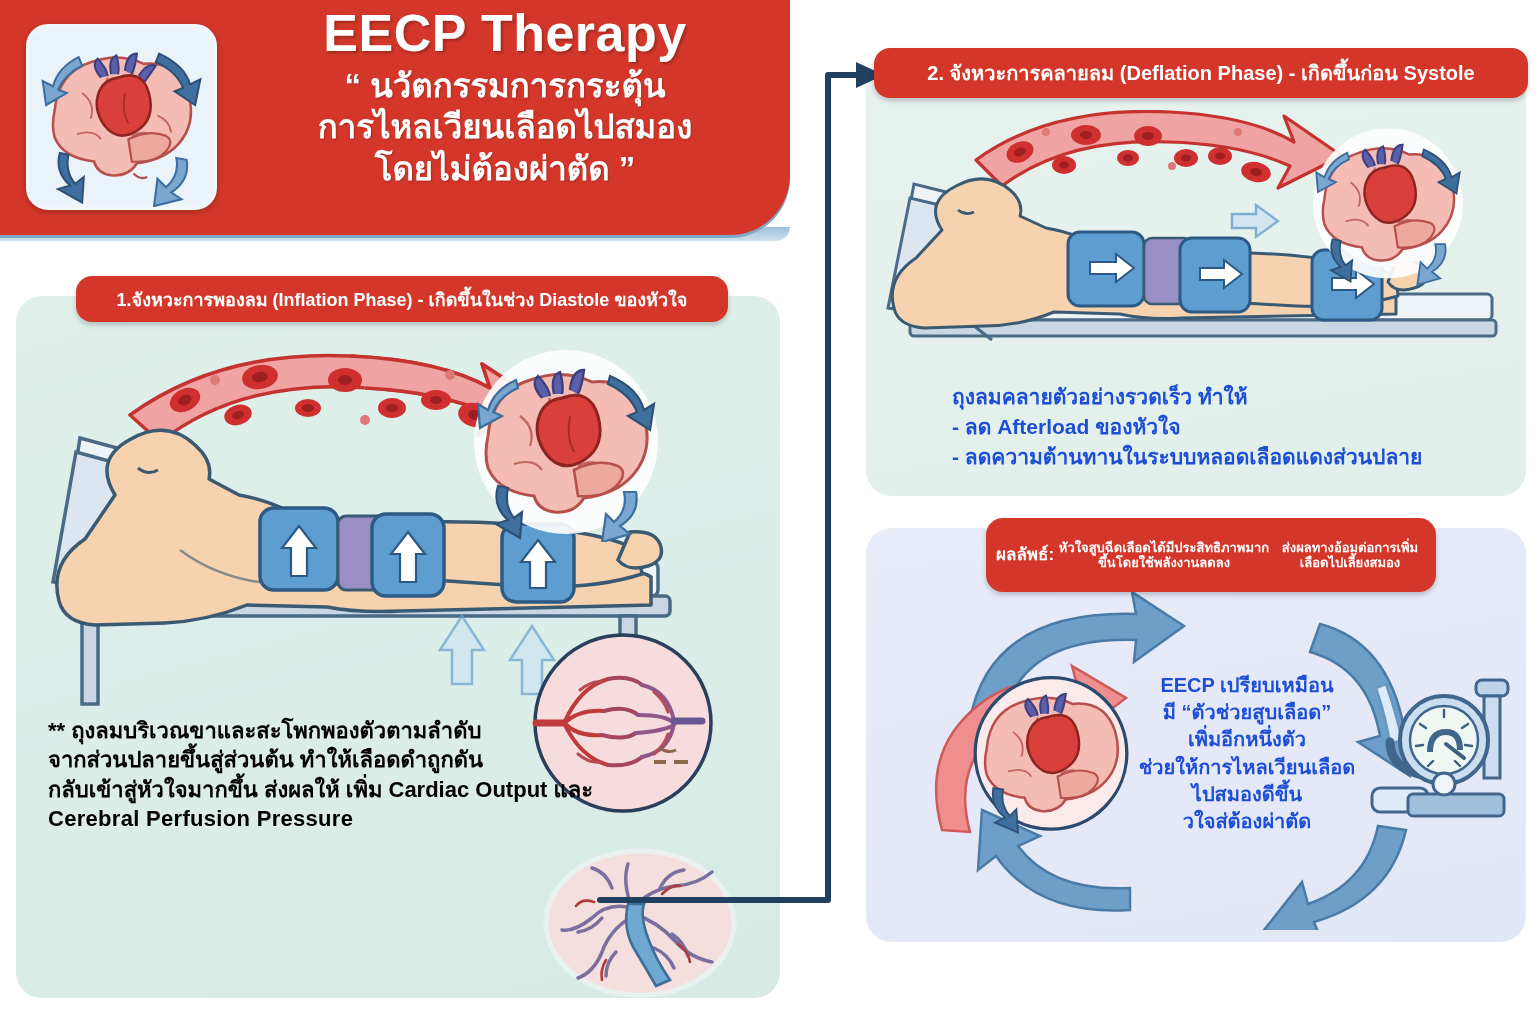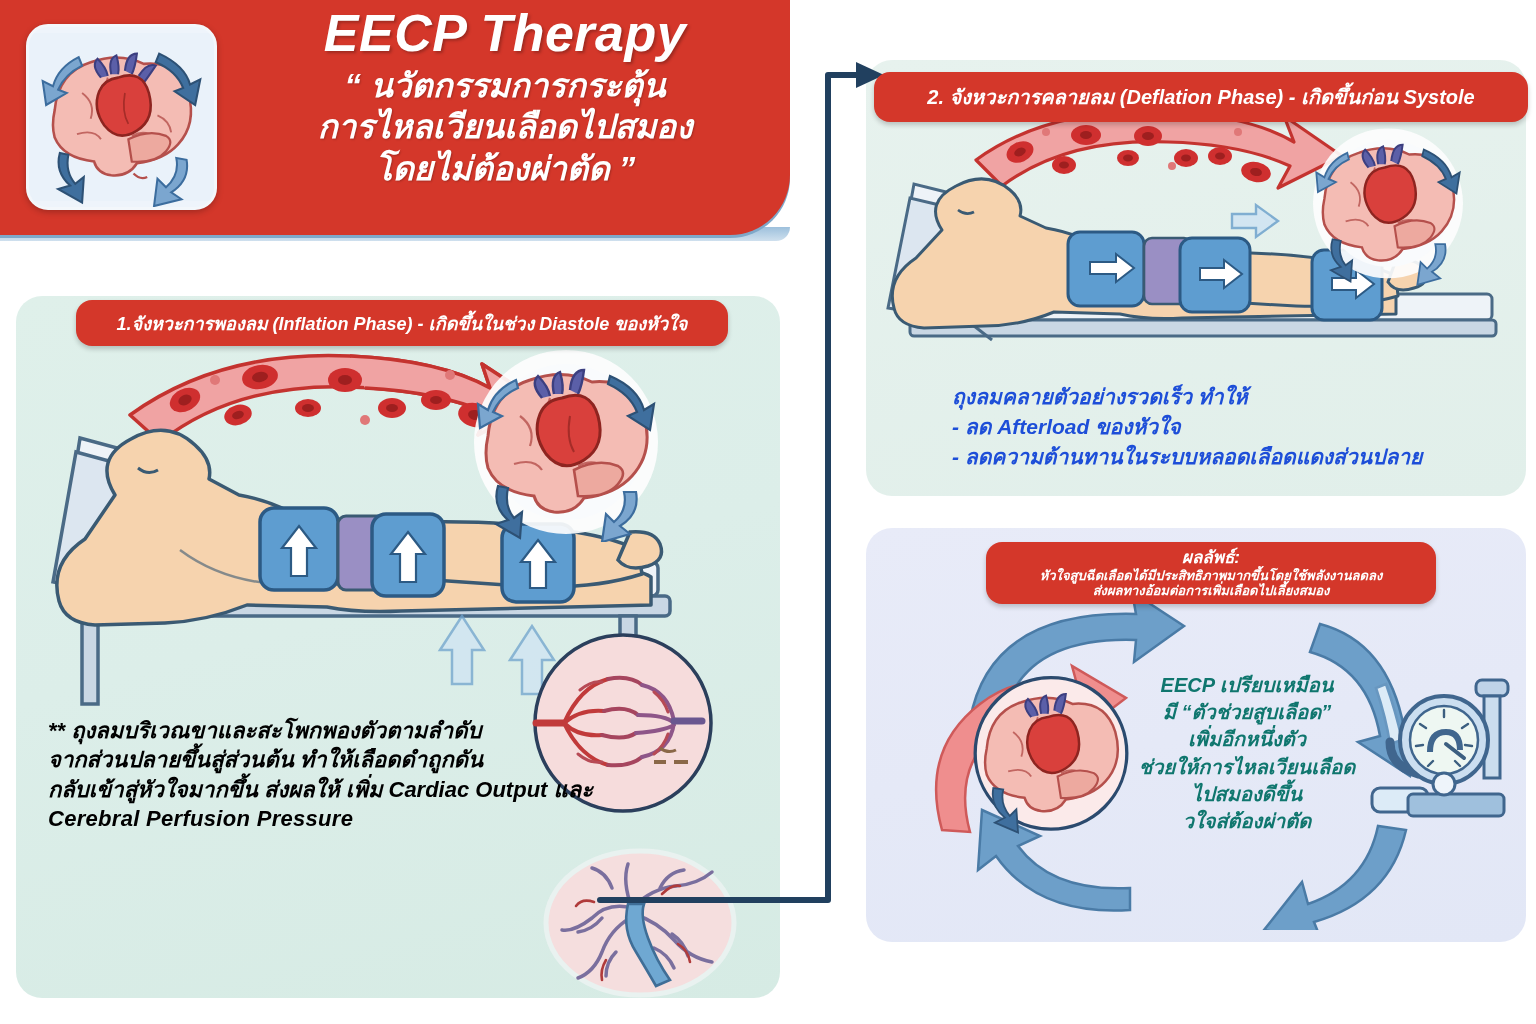--- a/index.html
+++ b/index.html
@@ -2,21 +2,21 @@
 <html><head>
 <meta charset="utf-8">
 <style>
   html,body{margin:0;padding:0;}
   body{
     width:1536px;height:1024px;
     background:#ffffff;
     font-family:"Liberation Sans","DejaVu Sans",sans-serif;
     overflow:hidden;position:relative;
   }
-  #stage{position:absolute;left:0;top:0;width:1536px;height:1024px;overflow:hidden;font-style:italic;}
+  #stage{position:absolute;left:0;top:0;width:1536px;height:1024px;overflow:hidden;}
 
   
   .header{
     position:absolute;left:-10px;top:-10px;width:800px;height:245px;
     background:#d4372a;
     border-bottom-right-radius:60px;
     box-shadow:0 3px 0 #7fa8c9;
     z-index:6;
   }
   .header-edge{
@@ -57,27 +57,26 @@
     background:linear-gradient(170deg,#e8ebf8 0%,#e2e7f6 100%);
   }
 
   
   .banner{
     position:absolute;background:#d4372a;color:#fff;border-radius:16px;
     font-weight:bold;text-align:center;
     box-shadow:0 3px 5px rgba(0,0,0,.2);
     display:flex;align-items:center;justify-content:center;
     z-index:4;
-    margin-top:24px;
   }
   .banner-1{left:76px;top:276px;width:652px;height:46px;font-size:18px;}
   .banner-2{left:874px;top:48px;width:654px;height:50px;font-size:20px;}
   .banner-3{
-    left:986px;top:518px;width:450px;height:62px;
-    flex-direction:column;line-height:1.18;padding:4px 10px;box-sizing:border-box;
+    left:986px;top:518px;width:450px;height:74px;
+    flex-direction:row;line-height:1.18;padding:4px 10px;box-sizing:border-box;border-radius:17px;
   }
   .banner-3 .b3-title{font-size:17px;}
   .banner-3 .b3-l{font-size:13px;font-weight:bold;}
   .note-left{
     position:absolute;left:48px;top:716px;width:640px;
     font-size:22px;line-height:1.33;color:#000000;font-weight:bold;
   }
   .note-left .eng{letter-spacing:.3px;}
 
   .physio-box{
@@ -91,21 +90,21 @@
   }
   .physio-box .line:first-child{padding-top:6px;}
 
   .defl-text{
     position:absolute;left:952px;top:382px;width:560px;
     color:#1d4ed8;font-weight:bold;font-size:21px;line-height:1.42;
   }
 
   .cycle-text{
     position:absolute;left:1104px;top:672px;width:286px;text-align:center;
-    color:#0f766e;font-weight:bold;font-size:20px;line-height:1.36;
+    color:#1d4ed8;font-weight:bold;font-size:20px;line-height:1.36;
   }
 
   
   .connector{position:absolute;left:0;top:0;width:1536px;height:1024px;z-index:3;pointer-events:none;}
 
   
   .ill{position:absolute;}
 </style>
 </head>
 <body>

